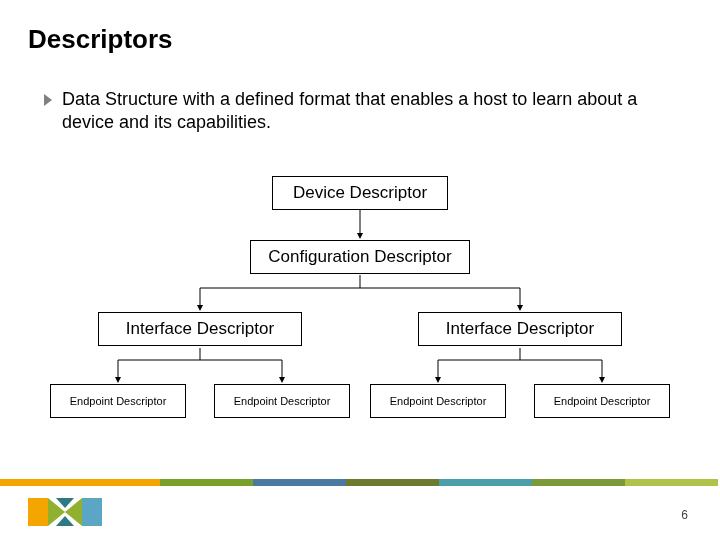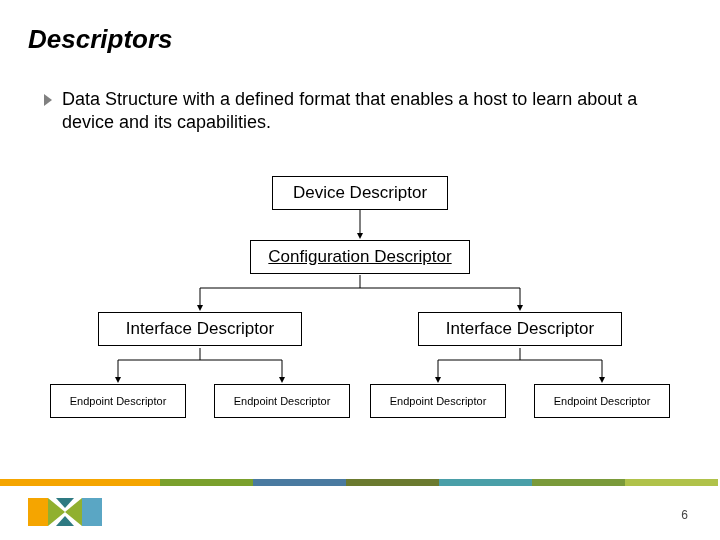--- a/index.html
+++ b/index.html
@@ -1,18 +1,18 @@
 <!DOCTYPE html>
 <html><head>
 <meta charset="utf-8">
 <style>
   * { box-sizing: border-box; margin: 0; padding: 0; }
   html, body { width: 720px; height: 540px; background: #fff; font-family: Arial, Helvetica, sans-serif; color: #000; }
   .slide { position: relative; width: 720px; height: 540px; }
-  .title { position: absolute; top: 24px; left: 28px; font-size: 26px; font-weight: bold; font-style: italic; }
+  .title { position: absolute; top: 24px; left: 28px; font-size: 26px; font-weight: bold; }
   .bullet-row { position: absolute; top: 88px; left: 44px; right: 44px; display: flex; align-items: flex-start; }
   .bullet-marker { width: 0; height: 0; border-top: 6px solid transparent; border-bottom: 6px solid transparent; border-left: 8px solid #808080; margin-top: 6px; margin-right: 10px; flex-shrink: 0; }
   .bullet-text { font-size: 18px; line-height: 1.3; }
   .diagram { position: absolute; top: 170px; left: 0; width: 720px; height: 260px; }
   .node { position: absolute; border: 1px solid #000; background: #fff; text-align: center; display: flex; align-items: center; justify-content: center; font-size: 17px; padding: 16px 8px; }
   .node.small { font-size: 11px; }
   svg.lines { position: absolute; top: 0; left: 0; width: 720px; height: 260px; }
 
   .footer-band { position: absolute; left: 0; bottom: 54px; width: 720px; height: 7px; display: flex; }
   .band-seg { height: 7px; }
@@ -51,21 +51,21 @@
       <line x1="118" y1="190" x2="118" y2="210" stroke="#000" stroke-width="1" marker-end="url(#ah)"></line>
       <line x1="282" y1="190" x2="282" y2="210" stroke="#000" stroke-width="1" marker-end="url(#ah)"></line>
 
       <line x1="520" y1="178" x2="520" y2="190" stroke="#000" stroke-width="1"></line>
       <line x1="438" y1="190" x2="602" y2="190" stroke="#000" stroke-width="1"></line>
       <line x1="438" y1="190" x2="438" y2="210" stroke="#000" stroke-width="1" marker-end="url(#ah)"></line>
       <line x1="602" y1="190" x2="602" y2="210" stroke="#000" stroke-width="1" marker-end="url(#ah)"></line>
     </svg>
 
     <div class="node" style="left:272px; top:6px; width:176px; height:34px;">Device Descriptor</div>
-    <div class="node" style="left:250px; top:70px; width:220px; height:34px;text-decoration:underline;">Configuration Descriptor</div>
+    <div class="node" style="left:250px; top:70px; width:220px; height:34px;">Configuration Descriptor</div>
     <div class="node" style="left:98px; top:142px; width:204px; height:34px;">Interface Descriptor</div>
     <div class="node" style="left:418px; top:142px; width:204px; height:34px;">Interface Descriptor</div>
     <div class="node small" style="left:50px;  top:214px; width:136px; height:30px;">Endpoint Descriptor</div>
     <div class="node small" style="left:214px; top:214px; width:136px; height:30px;">Endpoint Descriptor</div>
     <div class="node small" style="left:370px; top:214px; width:136px; height:30px;">Endpoint Descriptor</div>
     <div class="node small" style="left:534px; top:214px; width:136px; height:30px;">Endpoint Descriptor</div>
   </div>
 
   <div class="footer-band">
     <div class="band-seg" style="width:160px;background:#f5a500;"></div>

